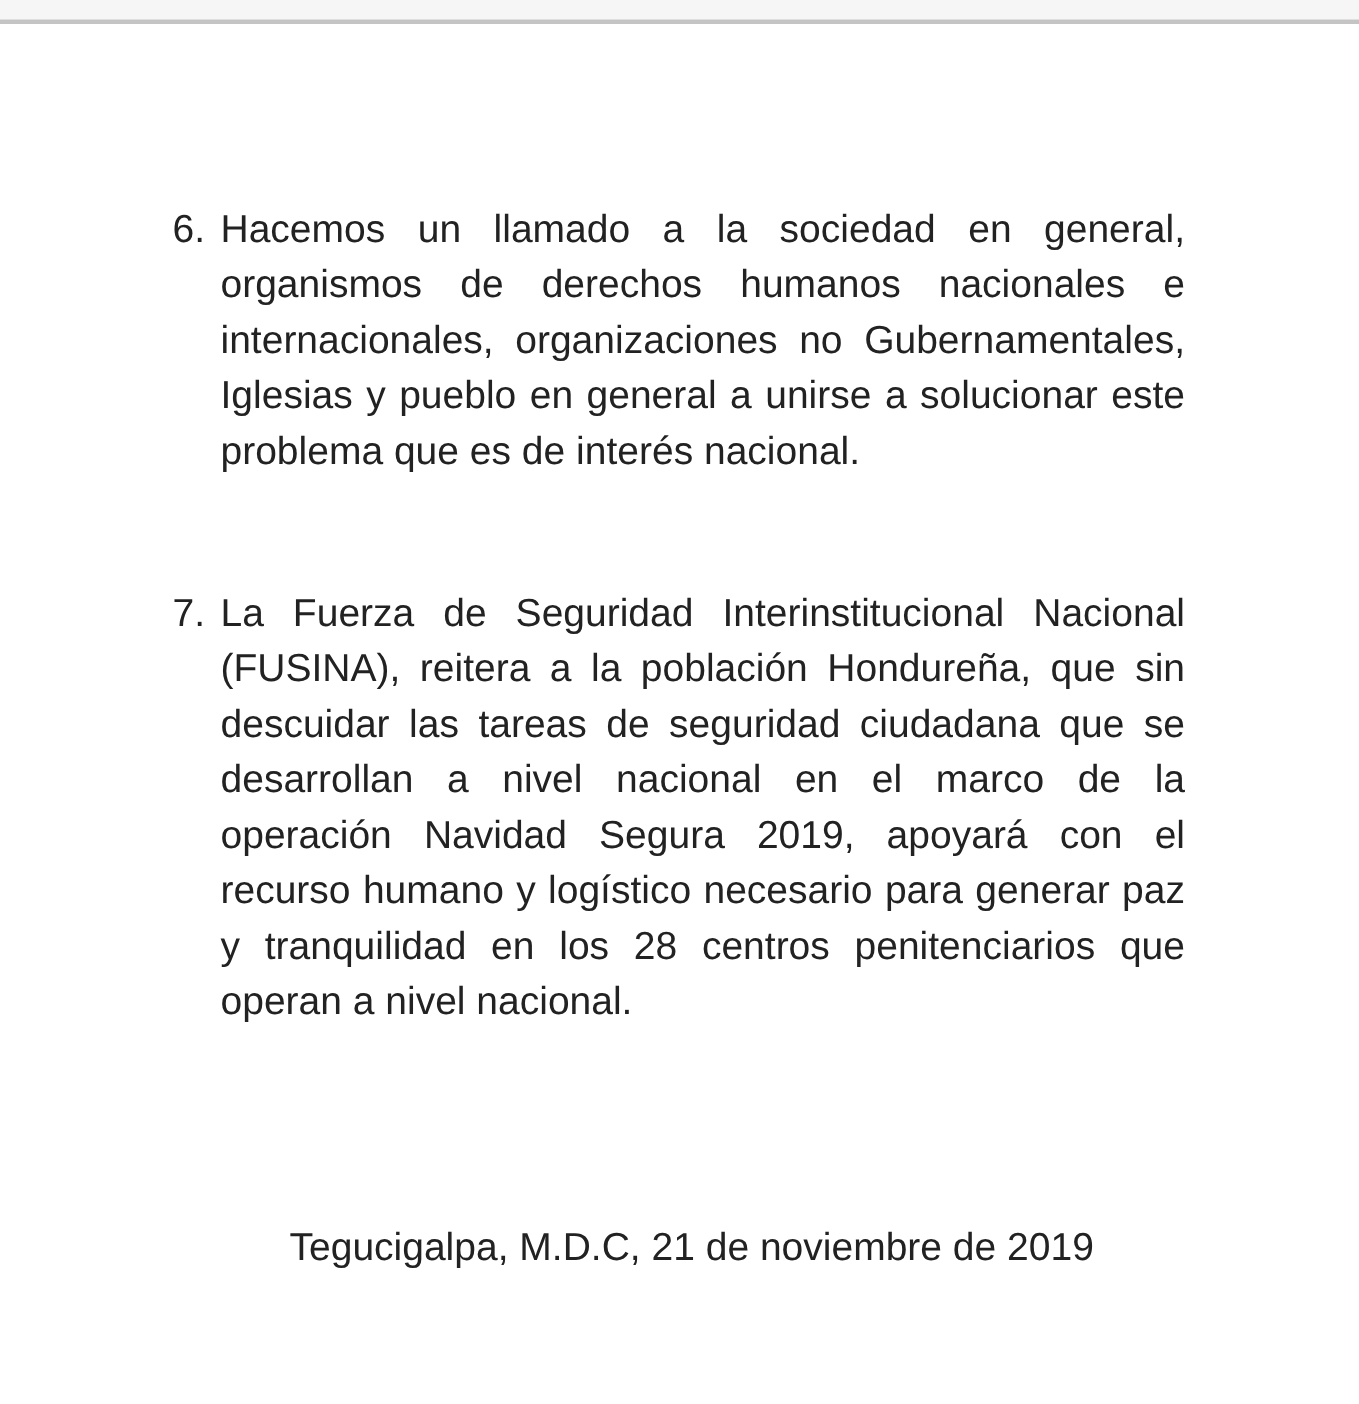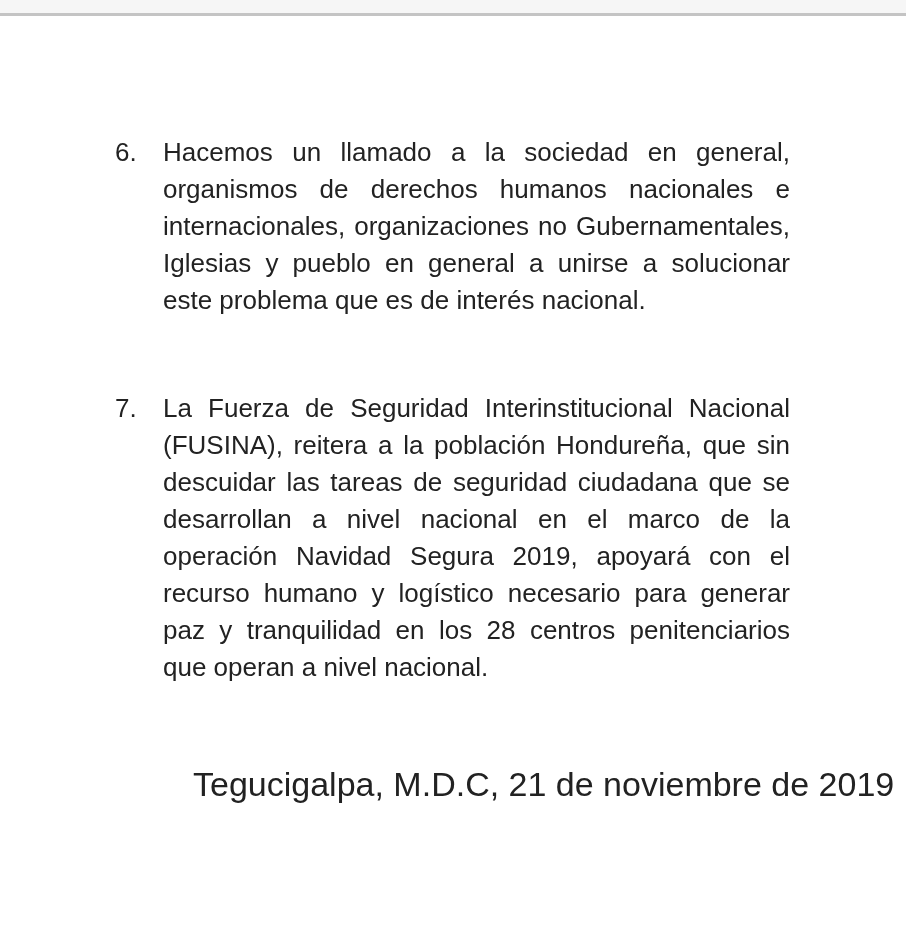--- a/index.html
+++ b/index.html
@@ -43,31 +43,31 @@
       font-size: 26px;
       line-height: 37px;
     }
     .item-num {
       position: absolute;
       left: 0;
       top: 0;
       width: 32px;
     }
     .item-text {
-      margin-left: 48px;
+      margin-left: 32px;
       text-align: justify;
       text-align-last: left;
     }
     #item-6 { top: 118px; }
     #item-7 { top: 374px; }
     .signoff {
       position: absolute;
       left: 193px;
-      top: 750px;
-      font-size: 34px;
+      top: 797px;
+      font-size: 26px;
       line-height: 37px;
       white-space: nowrap;
     }
   </style>
 </head>
 <body>
 
 <div class="top-bar"></div>
 <div class="top-bar-border"></div>
 

